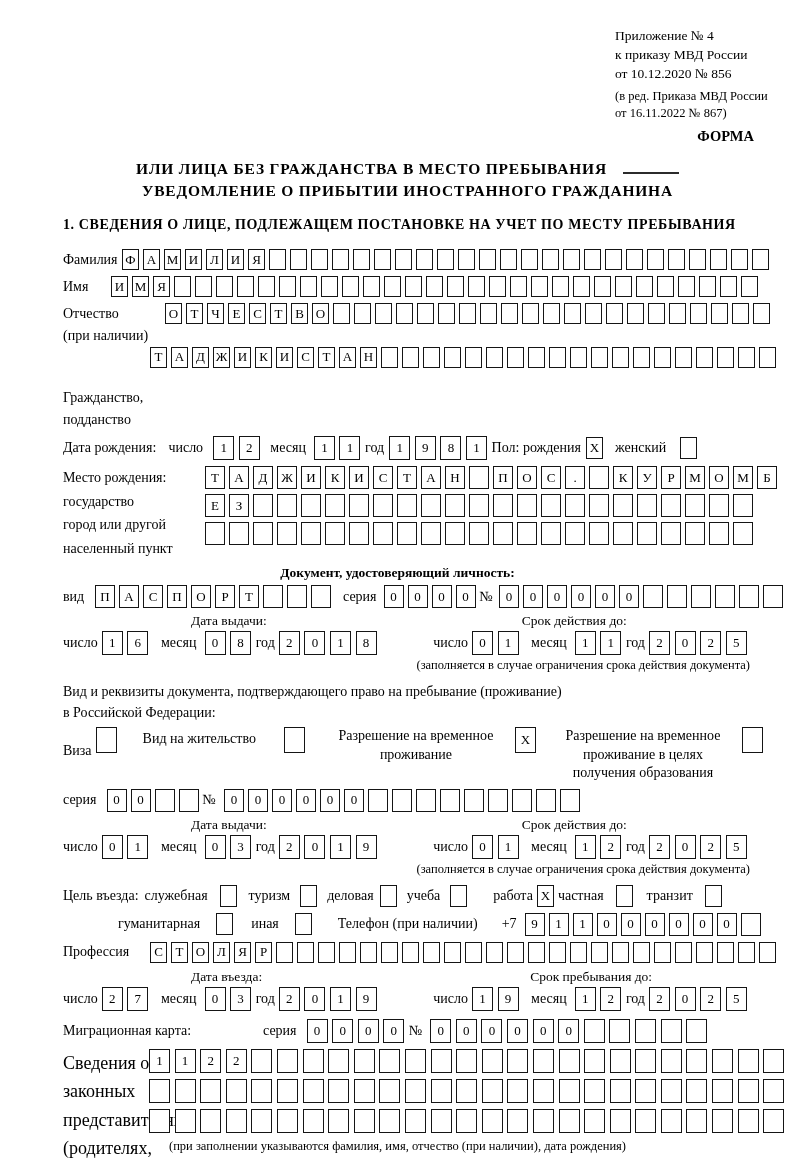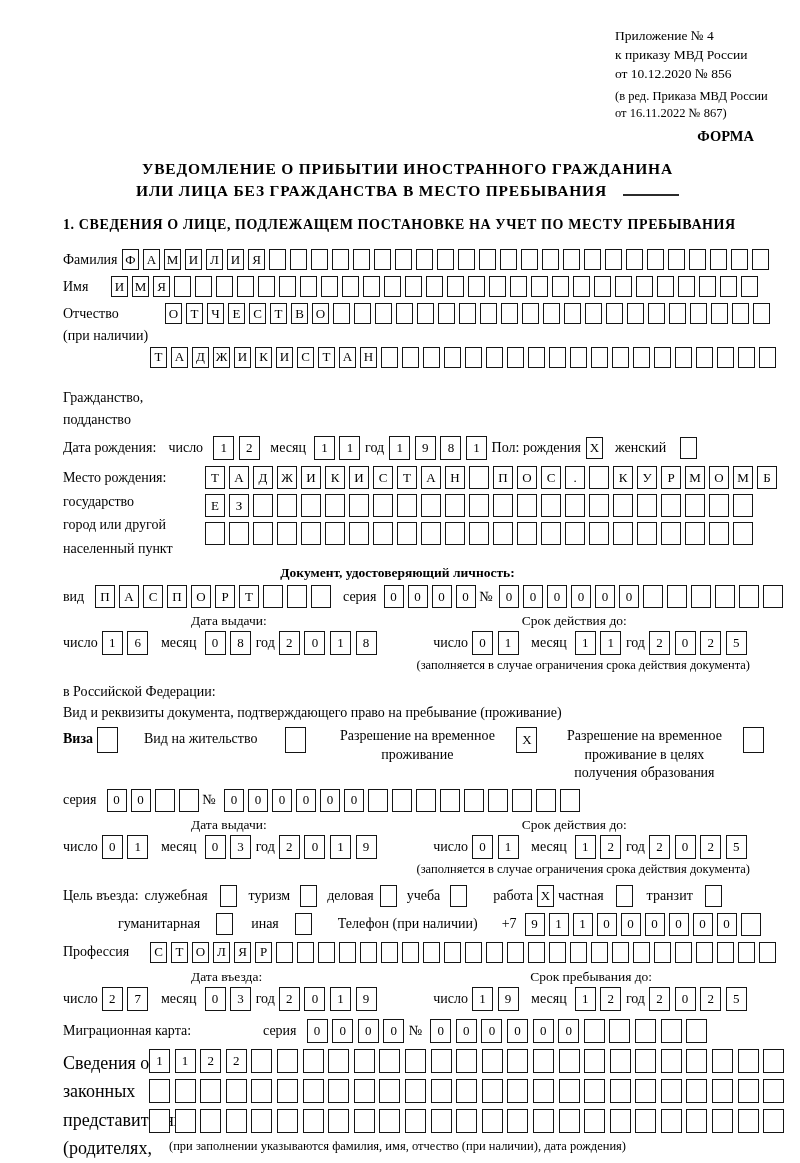--- a/index.html
+++ b/index.html
@@ -53,22 +53,22 @@
     <div>Приложение № 4</div>
     <div>к приказу МВД России</div>
     <div>от 10.12.2020 № 856</div>
     <div class="gap"></div>
     <div class="small">(в ред. Приказа МВД России</div>
     <div class="small">от 16.11.2022 № 867)</div>
   </div>
   <div class="forma">ФОРМА</div>
 
   <div class="title">
+    <div><span>ИЛИ ЛИЦА БЕЗ ГРАЖДАНСТВА В МЕСТО ПРЕБЫВАНИЯ</span><span class="uline"></span></div>
     <div>УВЕДОМЛЕНИЕ О ПРИБЫТИИ ИНОСТРАННОГО ГРАЖДАНИНА</div>
-    <div><span>ИЛИ ЛИЦА БЕЗ ГРАЖДАНСТВА В МЕСТО ПРЕБЫВАНИЯ</span><span class="uline"></span></div>
   </div>
   <div class="section">1. СВЕДЕНИЯ О ЛИЦЕ, ПОДЛЕЖАЩЕМ ПОСТАНОВКЕ НА УЧЕТ ПО МЕСТУ ПРЕБЫВАНИЯ</div>
 
   <div class="row mt16">
     <span class="lab" style="width:59px;">Фамилия</span>
     <span class="cells">
         <span class="cell">Ф</span>
         <span class="cell">А</span>
         <span class="cell">М</span>
         <span class="cell">И</span>
@@ -406,26 +406,26 @@
     <span class="cells" style="margin-left:4px;">
         <span class="cellw">2</span>
         <span class="cellw">0</span>
         <span class="cellw">2</span>
         <span class="cellw">5</span>
       </span>
   </div>
   <div class="restrict">(заполняется в случае ограничения срока действия документа)</div>
 
   <div class="intro">
+    <div>Вид и реквизиты документа, подтверждающего право на пребывание (проживание)</div>
     <div>в Российской Федерации:</div>
-    <div>Вид и реквизиты документа, подтверждающего право на пребывание (проживание)</div>
   </div>
 
   <div class="rowtop mt4">
-    <span class="lab" style="margin-top:4px;font-weight:bold;">Виза</span>
+    <span class="lab" style="margin-top:16px;">Виза</span>
     <span class="cells" style="margin-left:4px;">
         <span class="chk2"></span>
       </span>
     <span class="lab" style="margin-left:26px;margin-top:4px;">Вид на жительство</span>
     <span class="cells" style="margin-left:28px;">
         <span class="chk2"></span>
       </span>
     <span class="ctr" style="width:178px;margin-left:22px;">Разрешение на временное проживание</span>
     <span class="cells" style="margin-left:10px;">
         <span class="chk2">X</span>

